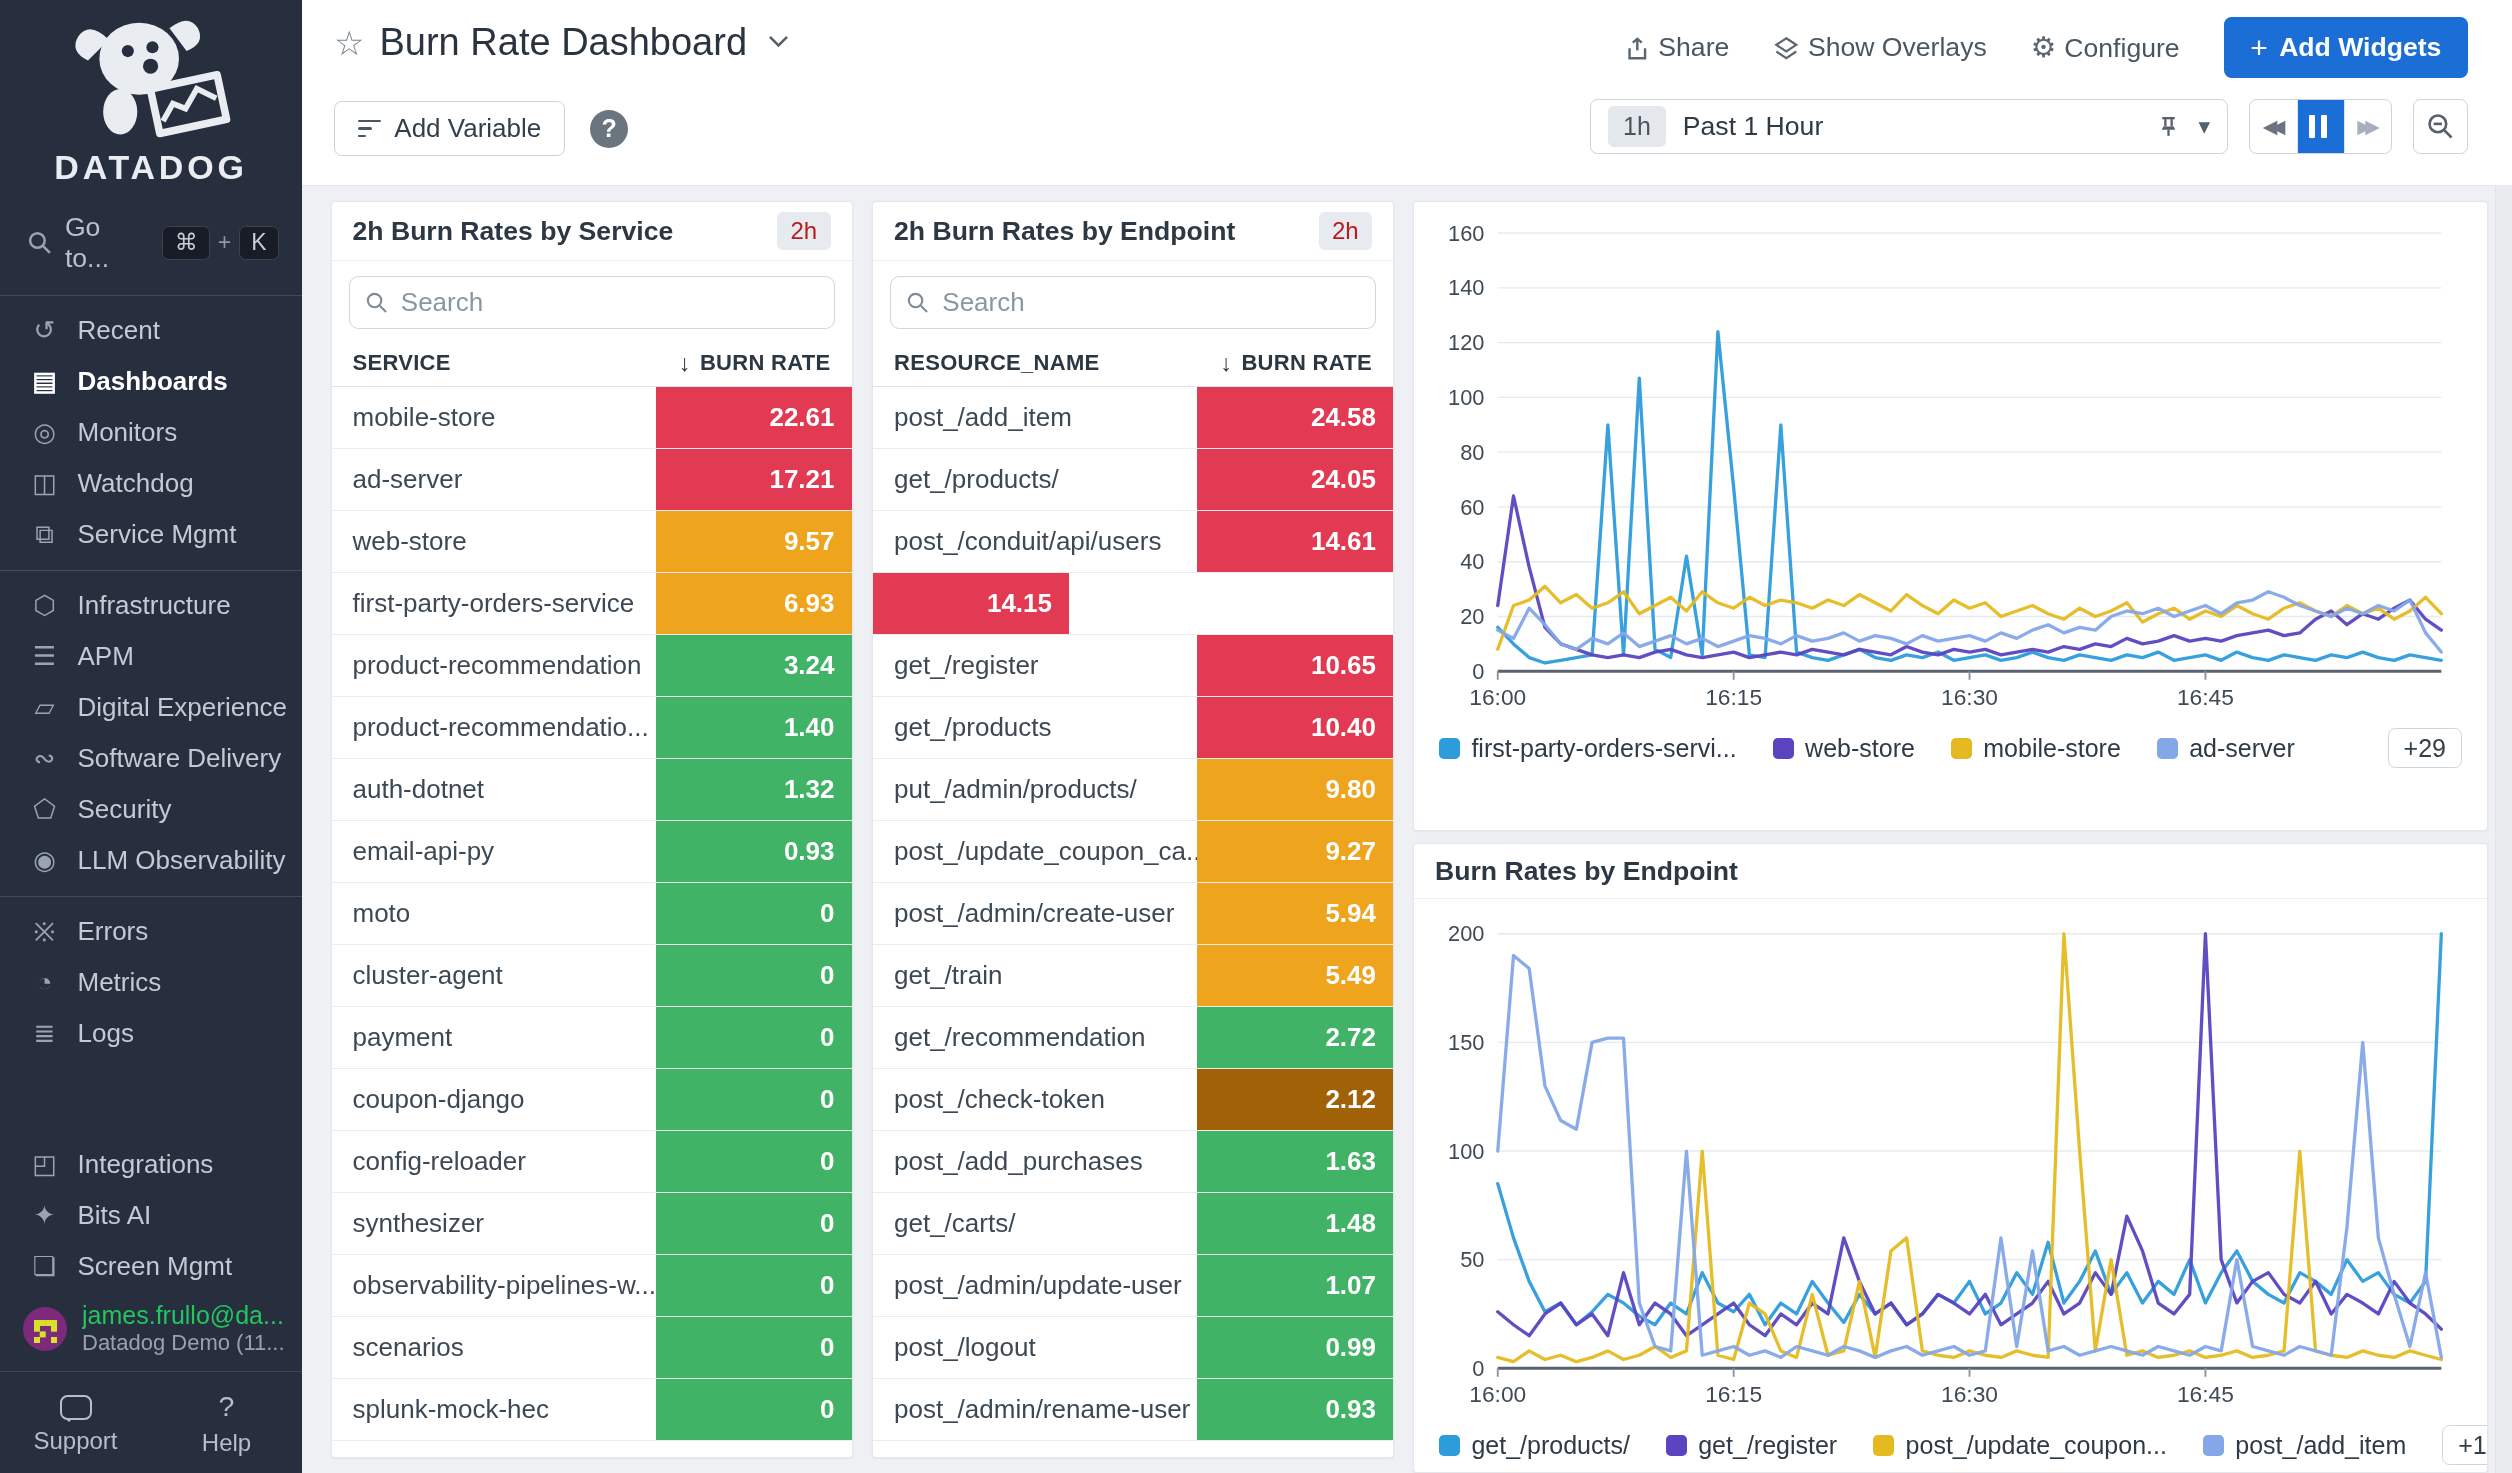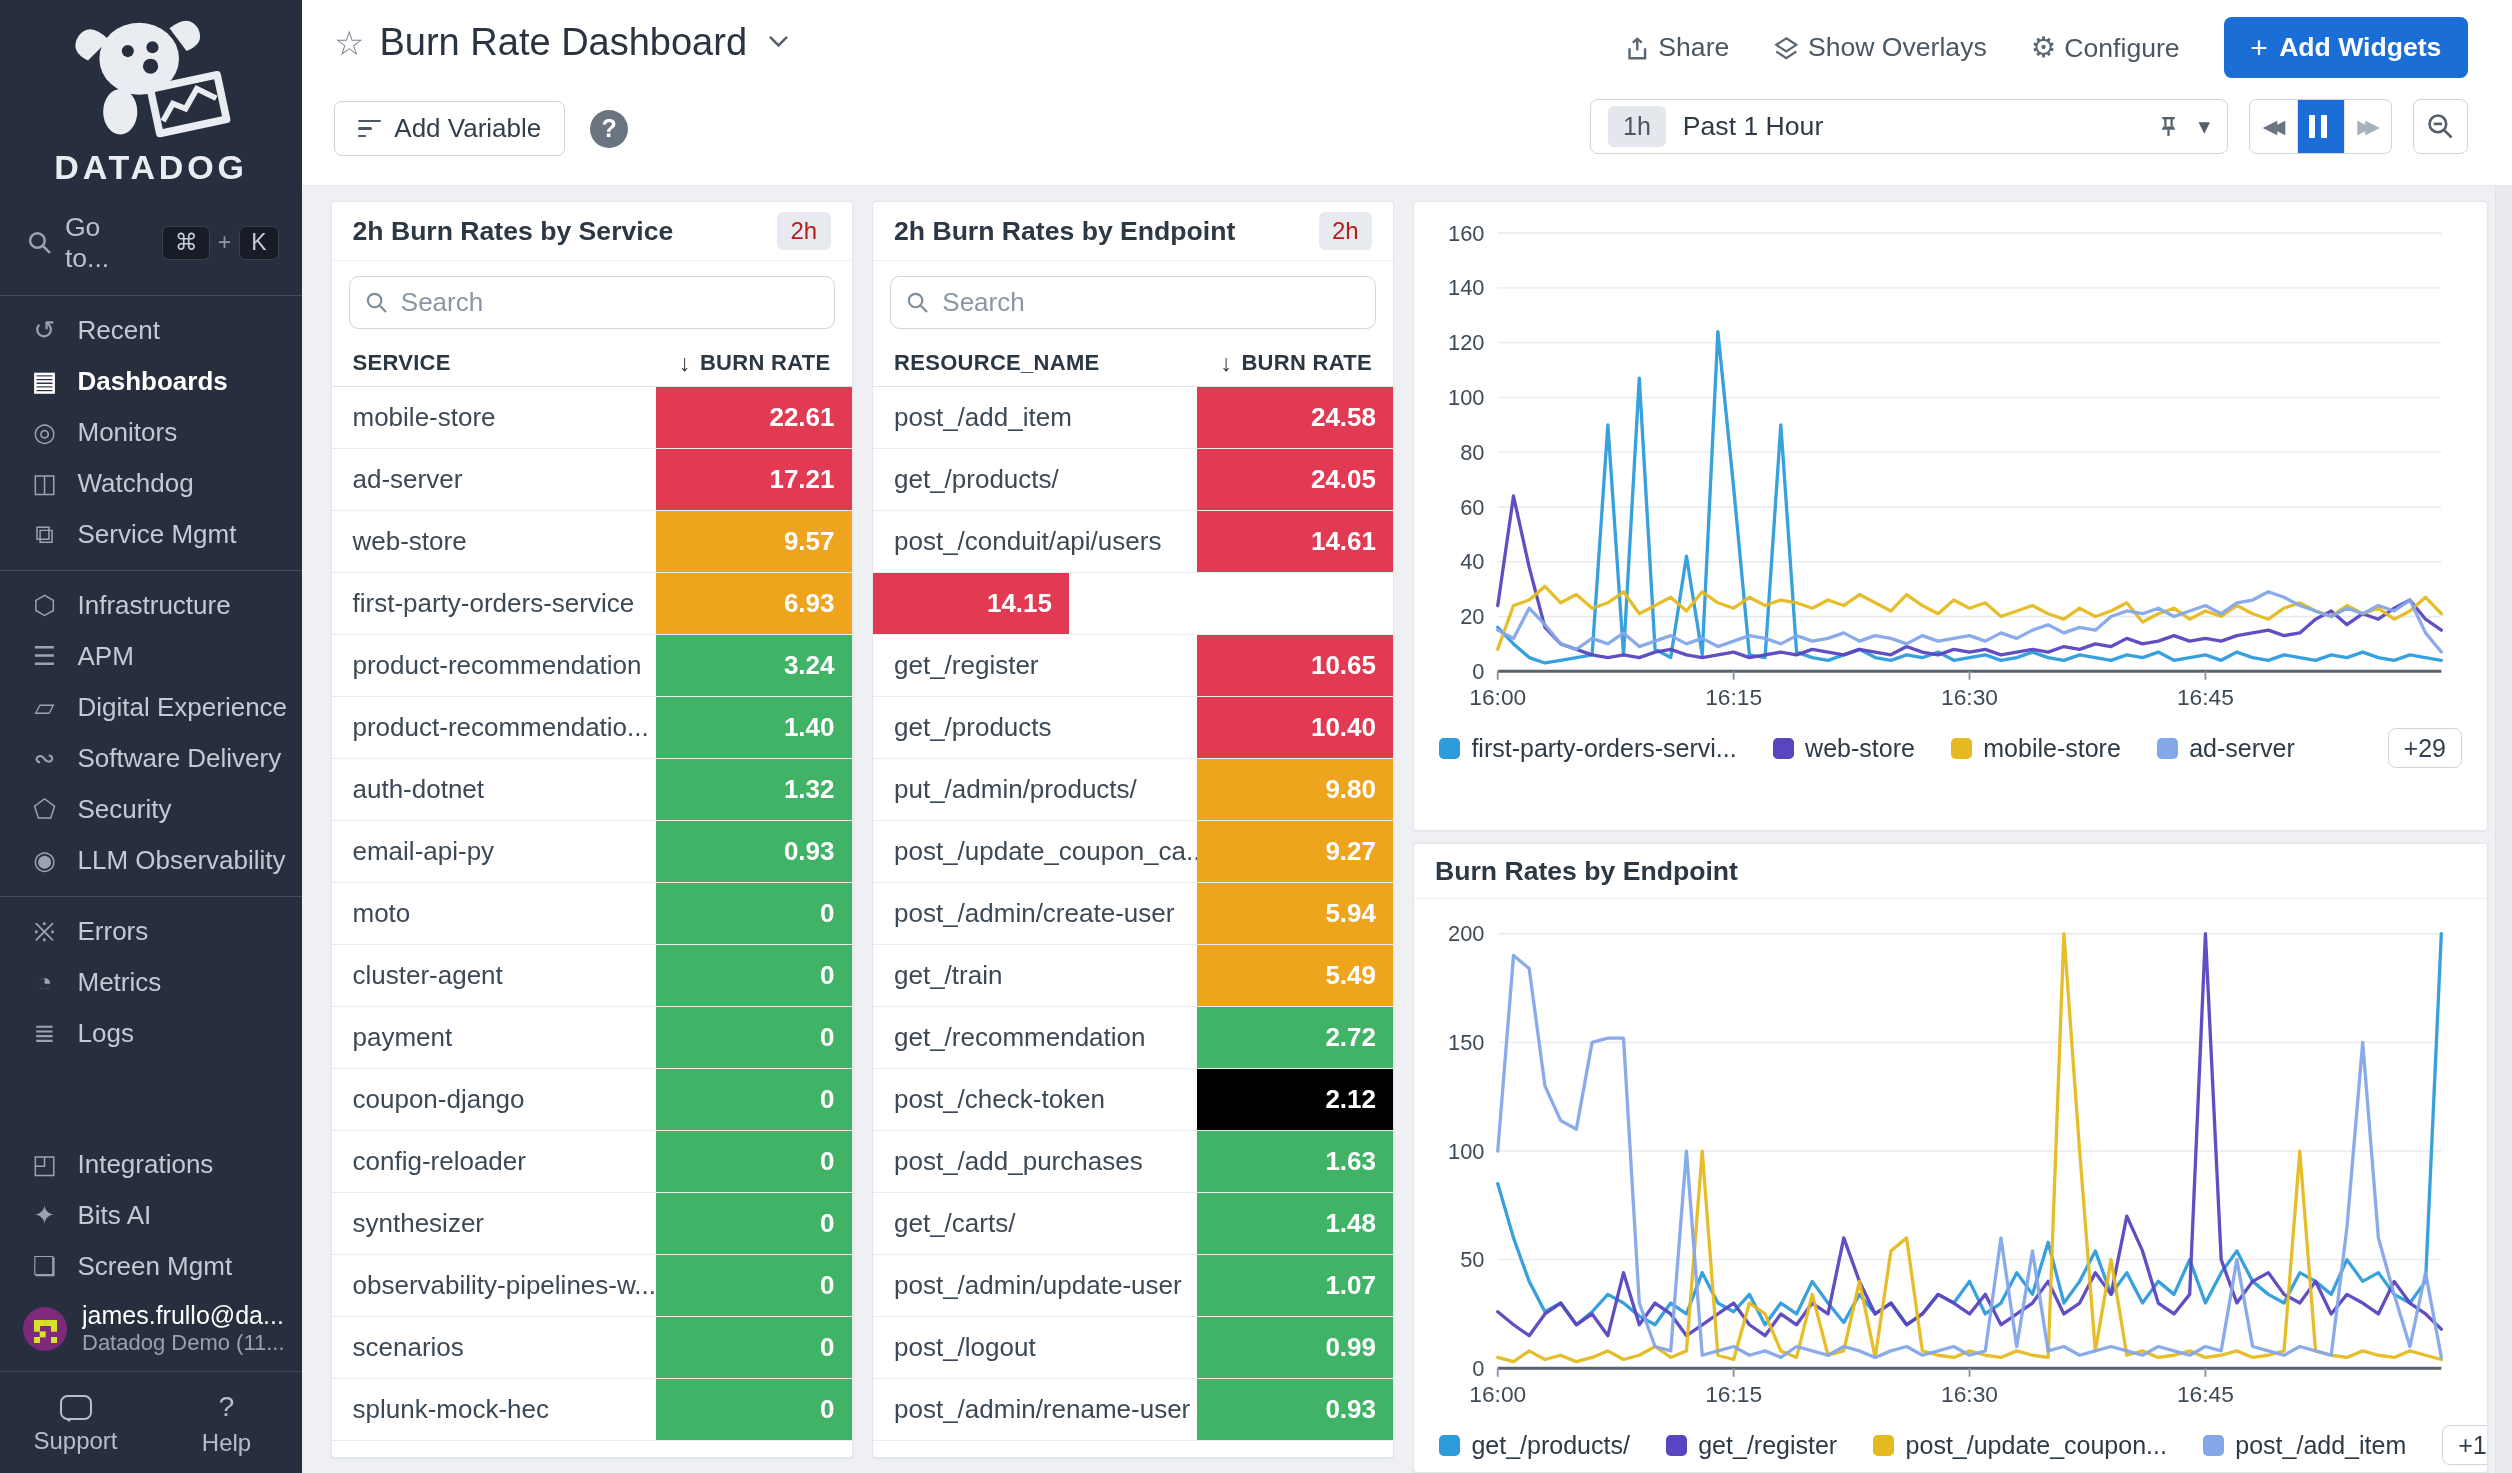--- a/index.html
+++ b/index.html
@@ -21,21 +21,21 @@
   .nav-item { display:flex; align-items:center; gap:17px; height:51px; padding-left:28.5px; font-size:26px; color:#c3cad4; cursor:pointer; }
   .nav-item .nav-icon { width:32px; text-align:center; font-size:26px; color:#9aa3b1; flex:0 0 32px; }
   .nav-item.active { color:#ffffff; font-weight:700; }
   .nav-item.active .nav-icon { color:#ffffff; }
   .nav-spacer { flex:1; }
   .user-row { display:flex; align-items:center; gap:15px; padding:9.5px 19px 15px 23px; cursor:pointer; }
   .avatar { width:44px; height:44px; border-radius:50%; background:#7d2a7d; position:relative; overflow:hidden; flex:0 0 44px; }
   .avatar i { position:absolute; left:11.4px; top:13.3px; width:5.7px; height:5.7px; background:#d9e22b;
      box-shadow:5.7px 0 #d9e22b,11.4px 0 #d9e22b,17px 0 #d9e22b, 0 5.7px #d9e22b,17px 5.7px #d9e22b, 5.7px 11.4px #d9e22b, 0 17px #d9e22b, 17px 17px #d9e22b; }
   .user-lines { overflow:hidden; }
-  .user-email { font-size:25px; color:#ffffff; white-space:nowrap; }
+  .user-email { font-size:25px; color:#22c55e; white-space:nowrap; }
   .user-org { font-size:22px; color:#98a2ae; white-space:nowrap; }
   .side-footer { border-top:0.9px solid rgba(255,255,255,.12); display:flex; }
   .foot-cell { flex:1; text-align:center; padding:15px 0 17px; cursor:pointer; }
   .foot-icon { font-size:28.5px; color:#b6bec9; height:38px; line-height:38px; }
   .bubble { display:inline-block; width:32px; height:25px; border:2.8px solid #b6bec9; border-radius:7.6px; position:relative; margin-top:7.6px; }
   .bubble:after { content:""; position:absolute; left:3.8px; bottom:-8.5px; border:4.7px solid transparent; border-top-color:#b6bec9; }
   .foot-label { font-size:24px; color:#b6bec9; margin-top:3.8px; }
 
   
   .header { position:absolute; left:302px; top:0; width:2210px; height:186px; background:#ffffff; border-bottom:0.9px solid #e4e8eb; z-index:4; }
@@ -534,21 +534,21 @@
           <span class="trow-val" style="background: rgb(239, 164, 29);">5.49</span>
         </div>
 
         <div class="trow">
           <span class="trow-name">get_/recommendation</span>
           <span class="trow-val" style="background: rgb(65, 179, 102);">2.72</span>
         </div>
 
         <div class="trow">
           <span class="trow-name">post_/check-token</span>
-          <span class="trow-val" style="background: #000000;">2.12</span>
+          <span class="trow-val" style="background: #a16207;">2.12</span>
         </div>
 
         <div class="trow">
           <span class="trow-name">post_/add_purchases</span>
           <span class="trow-val" style="background: rgb(65, 179, 102);">1.63</span>
         </div>
 
         <div class="trow">
           <span class="trow-name">get_/carts/</span>
           <span class="trow-val" style="background: rgb(65, 179, 102);">1.48</span>

